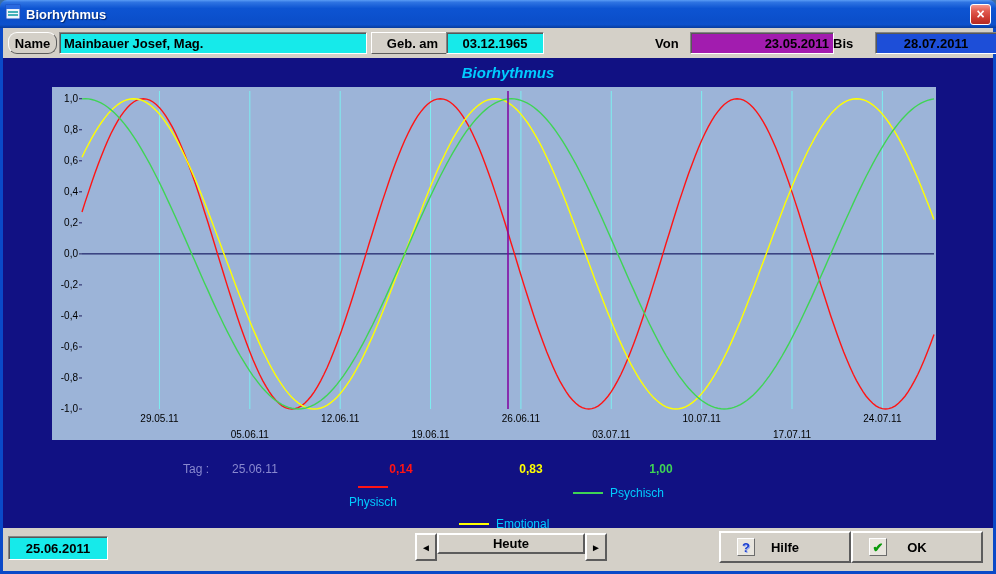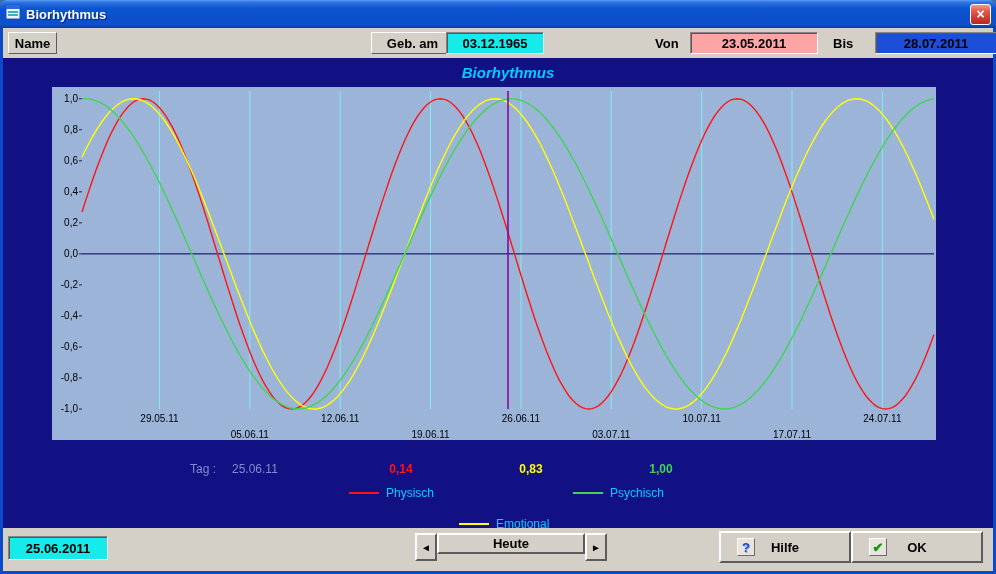--- a/index.html
+++ b/index.html
@@ -89,25 +89,26 @@
     </span>
     <span class="title">Biorhythmus</span>
     <div class="close-btn">
       <span>×</span>
     </div>
   </div>
 
   <div class="frame">
 
     <div class="formbar">
-      <div class="lbl-raised" style="left:5px;width:49px;">Name</div>
+      <div class="lbl-raised" style="left:5px;width:49px;border-radius:9px;">Name</div>
+      <input class="field cyan" style="left: 56px; width: 308px;" value="Mainbauer Josef, Mag.">
       <div class="lbl-raised" style="left:368px;width:83px;">Geb. am</div>
       <input class="field cyan" style="left: 443px; width: 98px; text-align: center;" value="03.12.1965">
       <div class="lbl-plain" style="left:652px;">Von</div>
-      <input class="field" style="left: 687px; width: 128px; text-align: center; background: #fca5a5;" value="23.05.2011">
+      <input class="field" style="left: 687px; width: 144px; text-align: right; background: #a21caf;" value="23.05.2011">
       <div class="lbl-plain" style="left:830px;">Bis</div>
       <input class="field" style="left: 860px; width: 122px; text-align: center; background: #1d4ed8; margin-left: 12px;" value="28.07.2011">
     </div>
 
     <div class="main">
       <div class="chart-title">Biorhythmus</div>
 
       <svg id="biorhythm-svg" width="884" height="353">
           <rect x="0" y="0" width="884" height="353" fill="#9cb4d8"></rect>
           <line x1="107.45454545454545" y1="4" x2="107.45454545454545" y2="322" stroke="#7deef0" stroke-width="1"></line>
@@ -152,28 +153,28 @@
           <line x1="27" y1="322" x2="30" y2="322" stroke="#202060"></line>
           <line x1="30" y1="166.8780487804878" x2="882" y2="166.8780487804878" stroke="#00004f" stroke-width="1"></line>
           <polyline points="30.0,125.0 33.2,114.9 36.5,105.1 39.7,95.5 42.9,86.3 46.1,77.4 49.4,69.0 52.6,61.0 55.8,53.5 59.0,46.5 62.3,40.1 65.5,34.3 68.7,29.1 72.0,24.6 75.2,20.7 78.4,17.5 81.6,15.0 84.9,13.2 88.1,12.1 91.3,11.8 94.5,12.1 97.8,13.2 101.0,15.0 104.2,17.5 107.5,20.7 110.7,24.6 113.9,29.1 117.1,34.3 120.4,40.1 123.6,46.5 126.8,53.5 130.0,61.0 133.3,69.0 136.5,77.4 139.7,86.3 143.0,95.5 146.2,105.1 149.4,114.9 152.6,125.0 155.9,135.3 159.1,145.8 162.3,156.3 165.5,166.9 168.8,177.5 172.0,188.0 175.2,198.4 178.5,208.7 181.7,218.8 184.9,228.7 188.1,238.2 191.4,247.5 194.6,256.3 197.8,264.8 201.0,272.8 204.3,280.2 207.5,287.2 210.7,293.6 214.0,299.4 217.2,304.6 220.4,309.2 223.6,313.0 226.9,316.2 230.1,318.8 233.3,320.6 236.5,321.6 239.8,322.0 243.0,321.6 246.2,320.6 249.5,318.8 252.7,316.2 255.9,313.0 259.1,309.2 262.4,304.6 265.6,299.4 268.8,293.6 272.0,287.2 275.3,280.2 278.5,272.8 281.7,264.8 285.0,256.3 288.2,247.5 291.4,238.2 294.6,228.7 297.9,218.8 301.1,208.7 304.3,198.4 307.5,188.0 310.8,177.5 314.0,166.9 317.2,156.3 320.5,145.8 323.7,135.3 326.9,125.0 330.1,114.9 333.4,105.1 336.6,95.5 339.8,86.3 343.0,77.4 346.3,69.0 349.5,61.0 352.7,53.5 356.0,46.5 359.2,40.1 362.4,34.3 365.6,29.1 368.9,24.6 372.1,20.7 375.3,17.5 378.5,15.0 381.8,13.2 385.0,12.1 388.2,11.8 391.5,12.1 394.7,13.2 397.9,15.0 401.1,17.5 404.4,20.7 407.6,24.6 410.8,29.1 414.0,34.3 417.3,40.1 420.5,46.5 423.7,53.5 427.0,61.0 430.2,69.0 433.4,77.4 436.6,86.3 439.9,95.5 443.1,105.1 446.3,114.9 449.5,125.0 452.8,135.3 456.0,145.8 459.2,156.3 462.5,166.9 465.7,177.5 468.9,188.0 472.1,198.4 475.4,208.7 478.6,218.8 481.8,228.7 485.0,238.2 488.3,247.5 491.5,256.3 494.7,264.8 498.0,272.8 501.2,280.2 504.4,287.2 507.6,293.6 510.9,299.4 514.1,304.6 517.3,309.2 520.5,313.0 523.8,316.2 527.0,318.8 530.2,320.6 533.5,321.6 536.7,322.0 539.9,321.6 543.1,320.6 546.4,318.8 549.6,316.2 552.8,313.0 556.0,309.2 559.3,304.6 562.5,299.4 565.7,293.6 569.0,287.2 572.2,280.2 575.4,272.8 578.6,264.8 581.9,256.3 585.1,247.5 588.3,238.2 591.5,228.7 594.8,218.8 598.0,208.7 601.2,198.4 604.5,188.0 607.7,177.5 610.9,166.9 614.1,156.3 617.4,145.8 620.6,135.3 623.8,125.0 627.0,114.9 630.3,105.1 633.5,95.5 636.7,86.3 640.0,77.4 643.2,69.0 646.4,61.0 649.6,53.5 652.9,46.5 656.1,40.1 659.3,34.3 662.5,29.1 665.8,24.6 669.0,20.7 672.2,17.5 675.5,15.0 678.7,13.2 681.9,12.1 685.1,11.8 688.4,12.1 691.6,13.2 694.8,15.0 698.0,17.5 701.3,20.7 704.5,24.6 707.7,29.1 711.0,34.3 714.2,40.1 717.4,46.5 720.6,53.5 723.9,61.0 727.1,69.0 730.3,77.4 733.5,86.3 736.8,95.5 740.0,105.1 743.2,114.9 746.5,125.0 749.7,135.3 752.9,145.8 756.1,156.3 759.4,166.9 762.6,177.5 765.8,188.0 769.0,198.4 772.3,208.7 775.5,218.8 778.7,228.7 782.0,238.2 785.2,247.5 788.4,256.3 791.6,264.8 794.9,272.8 798.1,280.2 801.3,287.2 804.5,293.6 807.8,299.4 811.0,304.6 814.2,309.2 817.5,313.0 820.7,316.2 823.9,318.8 827.1,320.6 830.4,321.6 833.6,322.0 836.8,321.6 840.0,320.6 843.3,318.8 846.5,316.2 849.7,313.0 853.0,309.2 856.2,304.6 859.4,299.4 862.6,293.6 865.9,287.2 869.1,280.2 872.3,272.8 875.5,264.8 878.8,256.3 882.0,247.5" fill="none" stroke="#ff1414" stroke-width="1.4"></polyline>
           <polyline points="30.0,70.2 33.2,63.5 36.5,57.2 39.7,51.2 42.9,45.6 46.1,40.4 49.4,35.5 52.6,31.1 55.8,27.1 59.0,23.6 62.3,20.5 65.5,17.8 68.7,15.6 72.0,13.9 75.2,12.7 78.4,12.0 81.6,11.8 84.9,12.0 88.1,12.7 91.3,13.9 94.5,15.6 97.8,17.8 101.0,20.5 104.2,23.6 107.5,27.1 110.7,31.1 113.9,35.5 117.1,40.4 120.4,45.6 123.6,51.2 126.8,57.2 130.0,63.5 133.3,70.2 136.5,77.1 139.7,84.3 143.0,91.8 146.2,99.6 149.4,107.5 152.6,115.6 155.9,123.9 159.1,132.4 162.3,140.9 165.5,149.5 168.8,158.2 172.0,166.9 175.2,175.6 178.5,184.2 181.7,192.9 184.9,201.4 188.1,209.8 191.4,218.1 194.6,226.2 197.8,234.2 201.0,241.9 204.3,249.4 207.5,256.6 210.7,263.6 214.0,270.2 217.2,276.6 220.4,282.5 223.6,288.2 226.9,293.4 230.1,298.2 233.3,302.6 236.5,306.6 239.8,310.2 243.0,313.3 246.2,315.9 249.5,318.1 252.7,319.8 255.9,321.0 259.1,321.8 262.4,322.0 265.6,321.8 268.8,321.0 272.0,319.8 275.3,318.1 278.5,315.9 281.7,313.3 285.0,310.2 288.2,306.6 291.4,302.6 294.6,298.2 297.9,293.4 301.1,288.2 304.3,282.5 307.5,276.6 310.8,270.2 314.0,263.6 317.2,256.6 320.5,249.4 323.7,241.9 326.9,234.2 330.1,226.2 333.4,218.1 336.6,209.8 339.8,201.4 343.0,192.9 346.3,184.2 349.5,175.6 352.7,166.9 356.0,158.2 359.2,149.5 362.4,140.9 365.6,132.4 368.9,123.9 372.1,115.6 375.3,107.5 378.5,99.6 381.8,91.8 385.0,84.3 388.2,77.1 391.5,70.2 394.7,63.5 397.9,57.2 401.1,51.2 404.4,45.6 407.6,40.4 410.8,35.5 414.0,31.1 417.3,27.1 420.5,23.6 423.7,20.5 427.0,17.8 430.2,15.6 433.4,13.9 436.6,12.7 439.9,12.0 443.1,11.8 446.3,12.0 449.5,12.7 452.8,13.9 456.0,15.6 459.2,17.8 462.5,20.5 465.7,23.6 468.9,27.1 472.1,31.1 475.4,35.5 478.6,40.4 481.8,45.6 485.0,51.2 488.3,57.2 491.5,63.5 494.7,70.2 498.0,77.1 501.2,84.3 504.4,91.8 507.6,99.6 510.9,107.5 514.1,115.6 517.3,123.9 520.5,132.4 523.8,140.9 527.0,149.5 530.2,158.2 533.5,166.9 536.7,175.6 539.9,184.2 543.1,192.9 546.4,201.4 549.6,209.8 552.8,218.1 556.0,226.2 559.3,234.2 562.5,241.9 565.7,249.4 569.0,256.6 572.2,263.6 575.4,270.2 578.6,276.6 581.9,282.5 585.1,288.2 588.3,293.4 591.5,298.2 594.8,302.6 598.0,306.6 601.2,310.2 604.5,313.3 607.7,315.9 610.9,318.1 614.1,319.8 617.4,321.0 620.6,321.8 623.8,322.0 627.0,321.8 630.3,321.0 633.5,319.8 636.7,318.1 640.0,315.9 643.2,313.3 646.4,310.2 649.6,306.6 652.9,302.6 656.1,298.2 659.3,293.4 662.5,288.2 665.8,282.5 669.0,276.6 672.2,270.2 675.5,263.6 678.7,256.6 681.9,249.4 685.1,241.9 688.4,234.2 691.6,226.2 694.8,218.1 698.0,209.8 701.3,201.4 704.5,192.9 707.7,184.2 711.0,175.6 714.2,166.9 717.4,158.2 720.6,149.5 723.9,140.9 727.1,132.4 730.3,123.9 733.5,115.6 736.8,107.5 740.0,99.6 743.2,91.8 746.5,84.3 749.7,77.1 752.9,70.2 756.1,63.5 759.4,57.2 762.6,51.2 765.8,45.6 769.0,40.4 772.3,35.5 775.5,31.1 778.7,27.1 782.0,23.6 785.2,20.5 788.4,17.8 791.6,15.6 794.9,13.9 798.1,12.7 801.3,12.0 804.5,11.8 807.8,12.0 811.0,12.7 814.2,13.9 817.5,15.6 820.7,17.8 823.9,20.5 827.1,23.6 830.4,27.1 833.6,31.1 836.8,35.5 840.0,40.4 843.3,45.6 846.5,51.2 849.7,57.2 853.0,63.5 856.2,70.2 859.4,77.1 862.6,84.3 865.9,91.8 869.1,99.6 872.3,107.5 875.5,115.6 878.8,123.9 882.0,132.4" fill="none" stroke="#ffff00" stroke-width="1.4"></polyline>
           <polyline points="30.0,11.9 33.2,11.8 36.5,11.9 39.7,12.5 42.9,13.3 46.1,14.6 49.4,16.1 52.6,18.0 55.8,20.3 59.0,22.9 62.3,25.8 65.5,29.0 68.7,32.5 72.0,36.4 75.2,40.5 78.4,44.9 81.6,49.6 84.9,54.6 88.1,59.8 91.3,65.3 94.5,71.0 97.8,76.9 101.0,83.0 104.2,89.3 107.5,95.8 110.7,102.4 113.9,109.2 117.1,116.1 120.4,123.2 123.6,130.3 126.8,137.5 130.0,144.8 133.3,152.1 136.5,159.5 139.7,166.9 143.0,174.3 146.2,181.6 149.4,189.0 152.6,196.2 155.9,203.4 159.1,210.6 162.3,217.6 165.5,224.5 168.8,231.3 172.0,238.0 175.2,244.4 178.5,250.7 181.7,256.9 184.9,262.8 188.1,268.5 191.4,273.9 194.6,279.1 197.8,284.1 201.0,288.8 204.3,293.2 207.5,297.4 210.7,301.2 214.0,304.8 217.2,308.0 220.4,310.9 223.6,313.5 226.9,315.7 230.1,317.6 233.3,319.2 236.5,320.4 239.8,321.3 243.0,321.8 246.2,322.0 249.5,321.8 252.7,321.3 255.9,320.4 259.1,319.2 262.4,317.6 265.6,315.7 268.8,313.5 272.0,310.9 275.3,308.0 278.5,304.8 281.7,301.2 285.0,297.4 288.2,293.2 291.4,288.8 294.6,284.1 297.9,279.1 301.1,273.9 304.3,268.5 307.5,262.8 310.8,256.9 314.0,250.7 317.2,244.4 320.5,238.0 323.7,231.3 326.9,224.5 330.1,217.6 333.4,210.6 336.6,203.4 339.8,196.2 343.0,189.0 346.3,181.6 349.5,174.3 352.7,166.9 356.0,159.5 359.2,152.1 362.4,144.8 365.6,137.5 368.9,130.3 372.1,123.2 375.3,116.1 378.5,109.2 381.8,102.4 385.0,95.8 388.2,89.3 391.5,83.0 394.7,76.9 397.9,71.0 401.1,65.3 404.4,59.8 407.6,54.6 410.8,49.6 414.0,44.9 417.3,40.5 420.5,36.4 423.7,32.5 427.0,29.0 430.2,25.8 433.4,22.9 436.6,20.3 439.9,18.0 443.1,16.1 446.3,14.6 449.5,13.3 452.8,12.5 456.0,11.9 459.2,11.8 462.5,11.9 465.7,12.5 468.9,13.3 472.1,14.6 475.4,16.1 478.6,18.0 481.8,20.3 485.0,22.9 488.3,25.8 491.5,29.0 494.7,32.5 498.0,36.4 501.2,40.5 504.4,44.9 507.6,49.6 510.9,54.6 514.1,59.8 517.3,65.3 520.5,71.0 523.8,76.9 527.0,83.0 530.2,89.3 533.5,95.8 536.7,102.4 539.9,109.2 543.1,116.1 546.4,123.2 549.6,130.3 552.8,137.5 556.0,144.8 559.3,152.1 562.5,159.5 565.7,166.9 569.0,174.3 572.2,181.6 575.4,189.0 578.6,196.2 581.9,203.4 585.1,210.6 588.3,217.6 591.5,224.5 594.8,231.3 598.0,238.0 601.2,244.4 604.5,250.7 607.7,256.9 610.9,262.8 614.1,268.5 617.4,273.9 620.6,279.1 623.8,284.1 627.0,288.8 630.3,293.2 633.5,297.4 636.7,301.2 640.0,304.8 643.2,308.0 646.4,310.9 649.6,313.5 652.9,315.7 656.1,317.6 659.3,319.2 662.5,320.4 665.8,321.3 669.0,321.8 672.2,322.0 675.5,321.8 678.7,321.3 681.9,320.4 685.1,319.2 688.4,317.6 691.6,315.7 694.8,313.5 698.0,310.9 701.3,308.0 704.5,304.8 707.7,301.2 711.0,297.4 714.2,293.2 717.4,288.8 720.6,284.1 723.9,279.1 727.1,273.9 730.3,268.5 733.5,262.8 736.8,256.9 740.0,250.7 743.2,244.4 746.5,238.0 749.7,231.3 752.9,224.5 756.1,217.6 759.4,210.6 762.6,203.4 765.8,196.2 769.0,189.0 772.3,181.6 775.5,174.3 778.7,166.9 782.0,159.5 785.2,152.1 788.4,144.8 791.6,137.5 794.9,130.3 798.1,123.2 801.3,116.1 804.5,109.2 807.8,102.4 811.0,95.8 814.2,89.3 817.5,83.0 820.7,76.9 823.9,71.0 827.1,65.3 830.4,59.8 833.6,54.6 836.8,49.6 840.0,44.9 843.3,40.5 846.5,36.4 849.7,32.5 853.0,29.0 856.2,25.8 859.4,22.9 862.6,20.3 865.9,18.0 869.1,16.1 872.3,14.6 875.5,13.3 878.8,12.5 882.0,11.9" fill="none" stroke="#3fd455" stroke-width="1.4"></polyline>
           <line x1="456" y1="4" x2="456" y2="322" stroke="#8000a0" stroke-width="1.5"></line>
         </svg>
 
 
       <div class="tag-row">
-        <span class="tag-text" style="left:187px;">Tag :</span>
+        <span class="tag-text" style="left:180px;">Tag :</span>
         <span class="tag-text" style="left:229px;">25.06.11</span>
         <span class="series-value" style="left: 368px; color: rgb(255, 20, 20);">0,14</span>
         <span class="series-value" style="left: 498px; color: rgb(255, 255, 0);">0,83</span>
         <span class="series-value" style="left: 628px; color: rgb(63, 212, 85);">1,00</span>
       </div>
 
-      <div class="legend-item" style="left:346px;">
+      <div class="legend-item" style="left:346px;flex-direction:column;">
         <span class="legend-swatch" style="background: rgb(255, 20, 20);"></span>
         <span class="legend-label">Physisch</span>
       </div>
       <div class="legend-item" style="left:456px;margin-top:31px;">
         <span class="legend-swatch" style="background: rgb(255, 255, 0);"></span>
         <span class="legend-label">Emotional</span>
       </div>
       <div class="legend-item" style="left:570px;">
         <span class="legend-swatch" style="background: rgb(63, 212, 85);"></span>
         <span class="legend-label">Psychisch</span>

